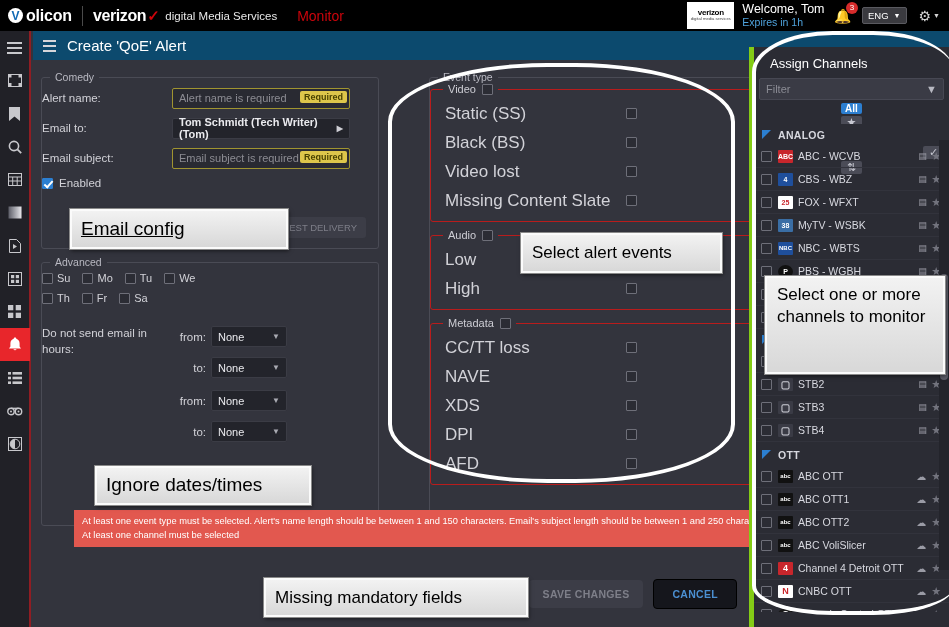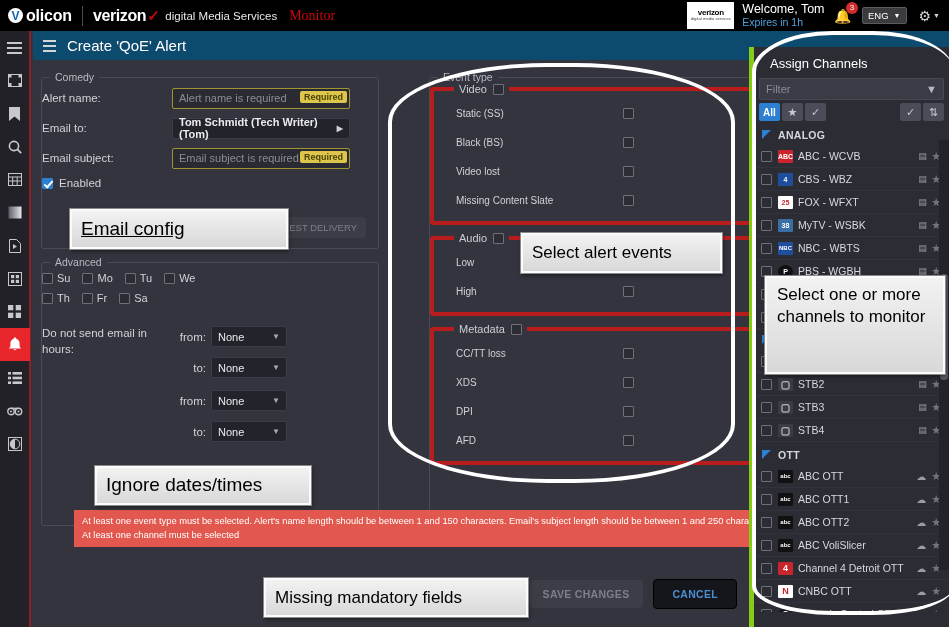--- a/index.html
+++ b/index.html
@@ -35,21 +35,21 @@
     width: 1px; height: 20px; background: #4a4a4a; margin: 0 10px;
   }
   .brand-verizon {
     color: #fff; font-size: 16px; font-weight: bold; letter-spacing: -0.4px;
     position: relative;
   }
   .vz-check {
     color: #cd040b; font-size: 15px; font-weight: bold; margin-left: 1px;
   }
   .brand-dms { color: #e8e8e8; font-size: 11.5px; margin-left: 6px; }
-  .brand-monitor { color: #cd040b; font-size: 14px; margin-left: 12px; font-family: Liberation Serif, serif; }
+  .brand-monitor { color: #cd040b; font-size: 14px; margin-left: 20px; }
 
   .top-right { margin-left: auto; display: flex; align-items: center; height: 31px; }
   .vz-box {
     background: #fff; color: #000; width: 47px; height: 27px;
     display: flex; flex-direction: column; align-items: center; justify-content: center;
     margin-right: 8px; line-height: 1.05;
   }
   .vz-box .l1 { font-size: 8px; font-weight: bold; letter-spacing: -0.3px; }
   .vz-box .l2 { font-size: 4.2px; color: #444; }
   .welcome { line-height: 1.1; margin-right: 10px; }
@@ -167,46 +167,46 @@
     color: #eaeaee; font-size: 11px;
   }
   .hsel .arrow { margin-left: auto; font-size: 8px; color: #a9aab2; }
 
   
   .eventtype {
     position: absolute; left: 396px; top: 11px; width: 330px; height: 466px;
     padding: 6px 8px;
   }
   fieldset.sub {
-    border: 4px solid #b91c1c; border-radius: 3px; margin: 0 0 7px 0; padding: 4px 0 6px 8px;
+    border: 1px solid #b91c1c; border-radius: 3px; margin: 0 0 7px 0; padding: 4px 0 6px 0;
   }
   fieldset.sub > legend {
     color: #cdcdd4; font-size: 11px; padding: 0 5px; margin-left: 12px;
     display: flex; align-items: center; gap: 6px;
   }
   .evrow {
     display: flex; align-items: center; height: 29px; padding: 0 10px 0 14px;
   }
-  .evrow .ev-label { color: #d2d2d8; font-size: 10px; }
+  .evrow .ev-label { color: #d2d2d8; font-size: 17px; }
   .evrow .ev-cb { margin-left: auto; margin-right: 110px; }
 
   
   .rightpanel {
     position: absolute; left: 749px; top: 47px; width: 200px; height: 596px;
     background: #2b2c34; border-left: 5px solid #84cc16;
   }
   .rp-title { color: #fff; font-size: 13px; padding: 9px 0 7px 16px; }
   .rp-filter {
     margin: 0 5px; height: 22px; background: #3a3b45; border: 1px solid #474853;
     display: flex; align-items: center; padding: 0 6px; border-radius: 2px;
   }
   .rp-filter .ph { color: #8b8c95; font-size: 11px; }
   .rp-filter .funnel { margin-left: auto; color: #b8b9c2; font-size: 11px; }
   .rp-tools {
-    display: flex; align-items: center; gap: 2px; padding: 3px 5px; height: 24px;
+    display: flex; align-items: center; gap: 2px; padding: 3px 5px; height: 24px; flex-direction: column;
   }
   .tbtn {
     width: 21px; height: 18px; background: #4b4c57; border-radius: 2px;
     display: flex; align-items: center; justify-content: center;
     color: #c7c8d1; font-size: 11px;
   }
   .tbtn.all { background: #2c7fd1; color: #fff; font-size: 10px; font-weight: bold; }
   .tbtn.right { margin-left: auto; }
   .chan-list { position: relative; height: 488px; overflow: hidden; }
   .grp-hdr {
@@ -599,20 +599,24 @@
       <fieldset class="sub">
         <legend>
           <span>Metadata</span>
           <span class="cb"></span>
         </legend>
         <div class="evrow">
             <span class="ev-label">CC/TT loss</span>
             <span class="cb ev-cb"></span>
           </div>
         <div class="evrow">
+            <span class="ev-label">NAVE</span>
+            <span class="cb ev-cb"></span>
+          </div>
+        <div class="evrow">
             <span class="ev-label">XDS</span>
             <span class="cb ev-cb"></span>
           </div>
         <div class="evrow">
             <span class="ev-label">DPI</span>
             <span class="cb ev-cb"></span>
           </div>
         <div class="evrow">
             <span class="ev-label">AFD</span>
             <span class="cb ev-cb"></span>

